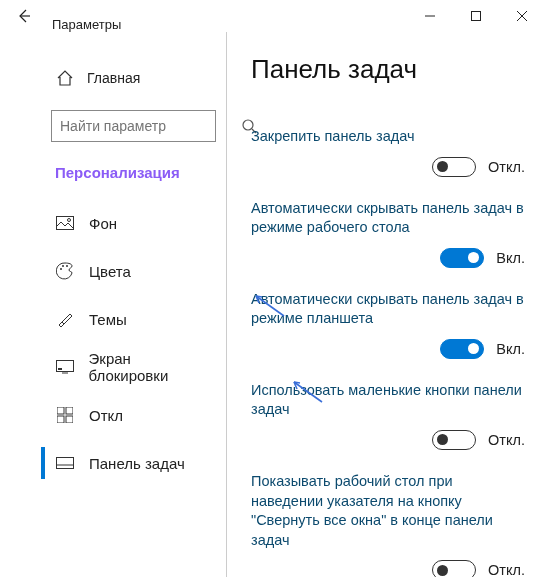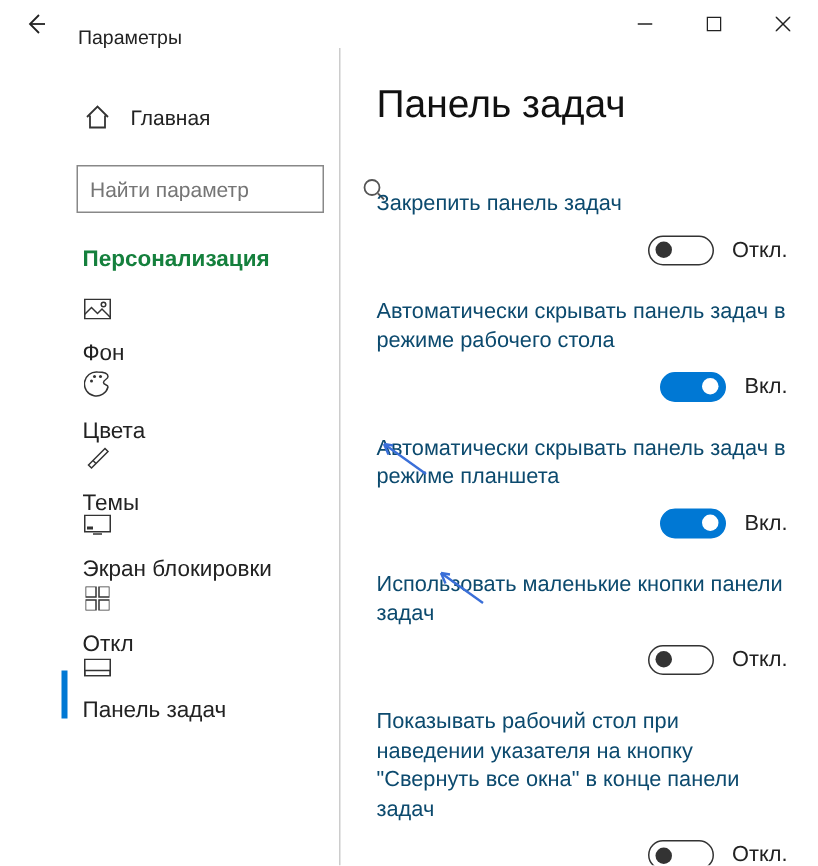--- a/index.html
+++ b/index.html
@@ -72,29 +72,28 @@
     flex: 1;
     font-size: 14px;
     color: #666;
     background: transparent;
   }
   .search .icon-slot { color:#444; }
   .section-header {
     font-size: 15px;
     font-weight: 600;
     padding: 6px 14px 18px 14px;
-    color: #15803d;
+    color: #8b5cf6;
   }
   .nav-item {
-    display: flex; align-items: flex-start;
+    display: flex; align-items: center;
     height: 48px;
     padding: 0 14px;
     gap: 14px;
     position: relative;
-    flex-direction: column;
   }
   .nav-item .icon-slot { width: 20px; display:flex; justify-content:center; color:#333; }
   .nav-item .lbl { font-size: 15px; color:#222; }
   .nav-item.active::before {
     content: "";
     position: absolute;
     left: 0; top: 8px; bottom: 8px;
     width: 4px;
     background: #0078d4;
   }

